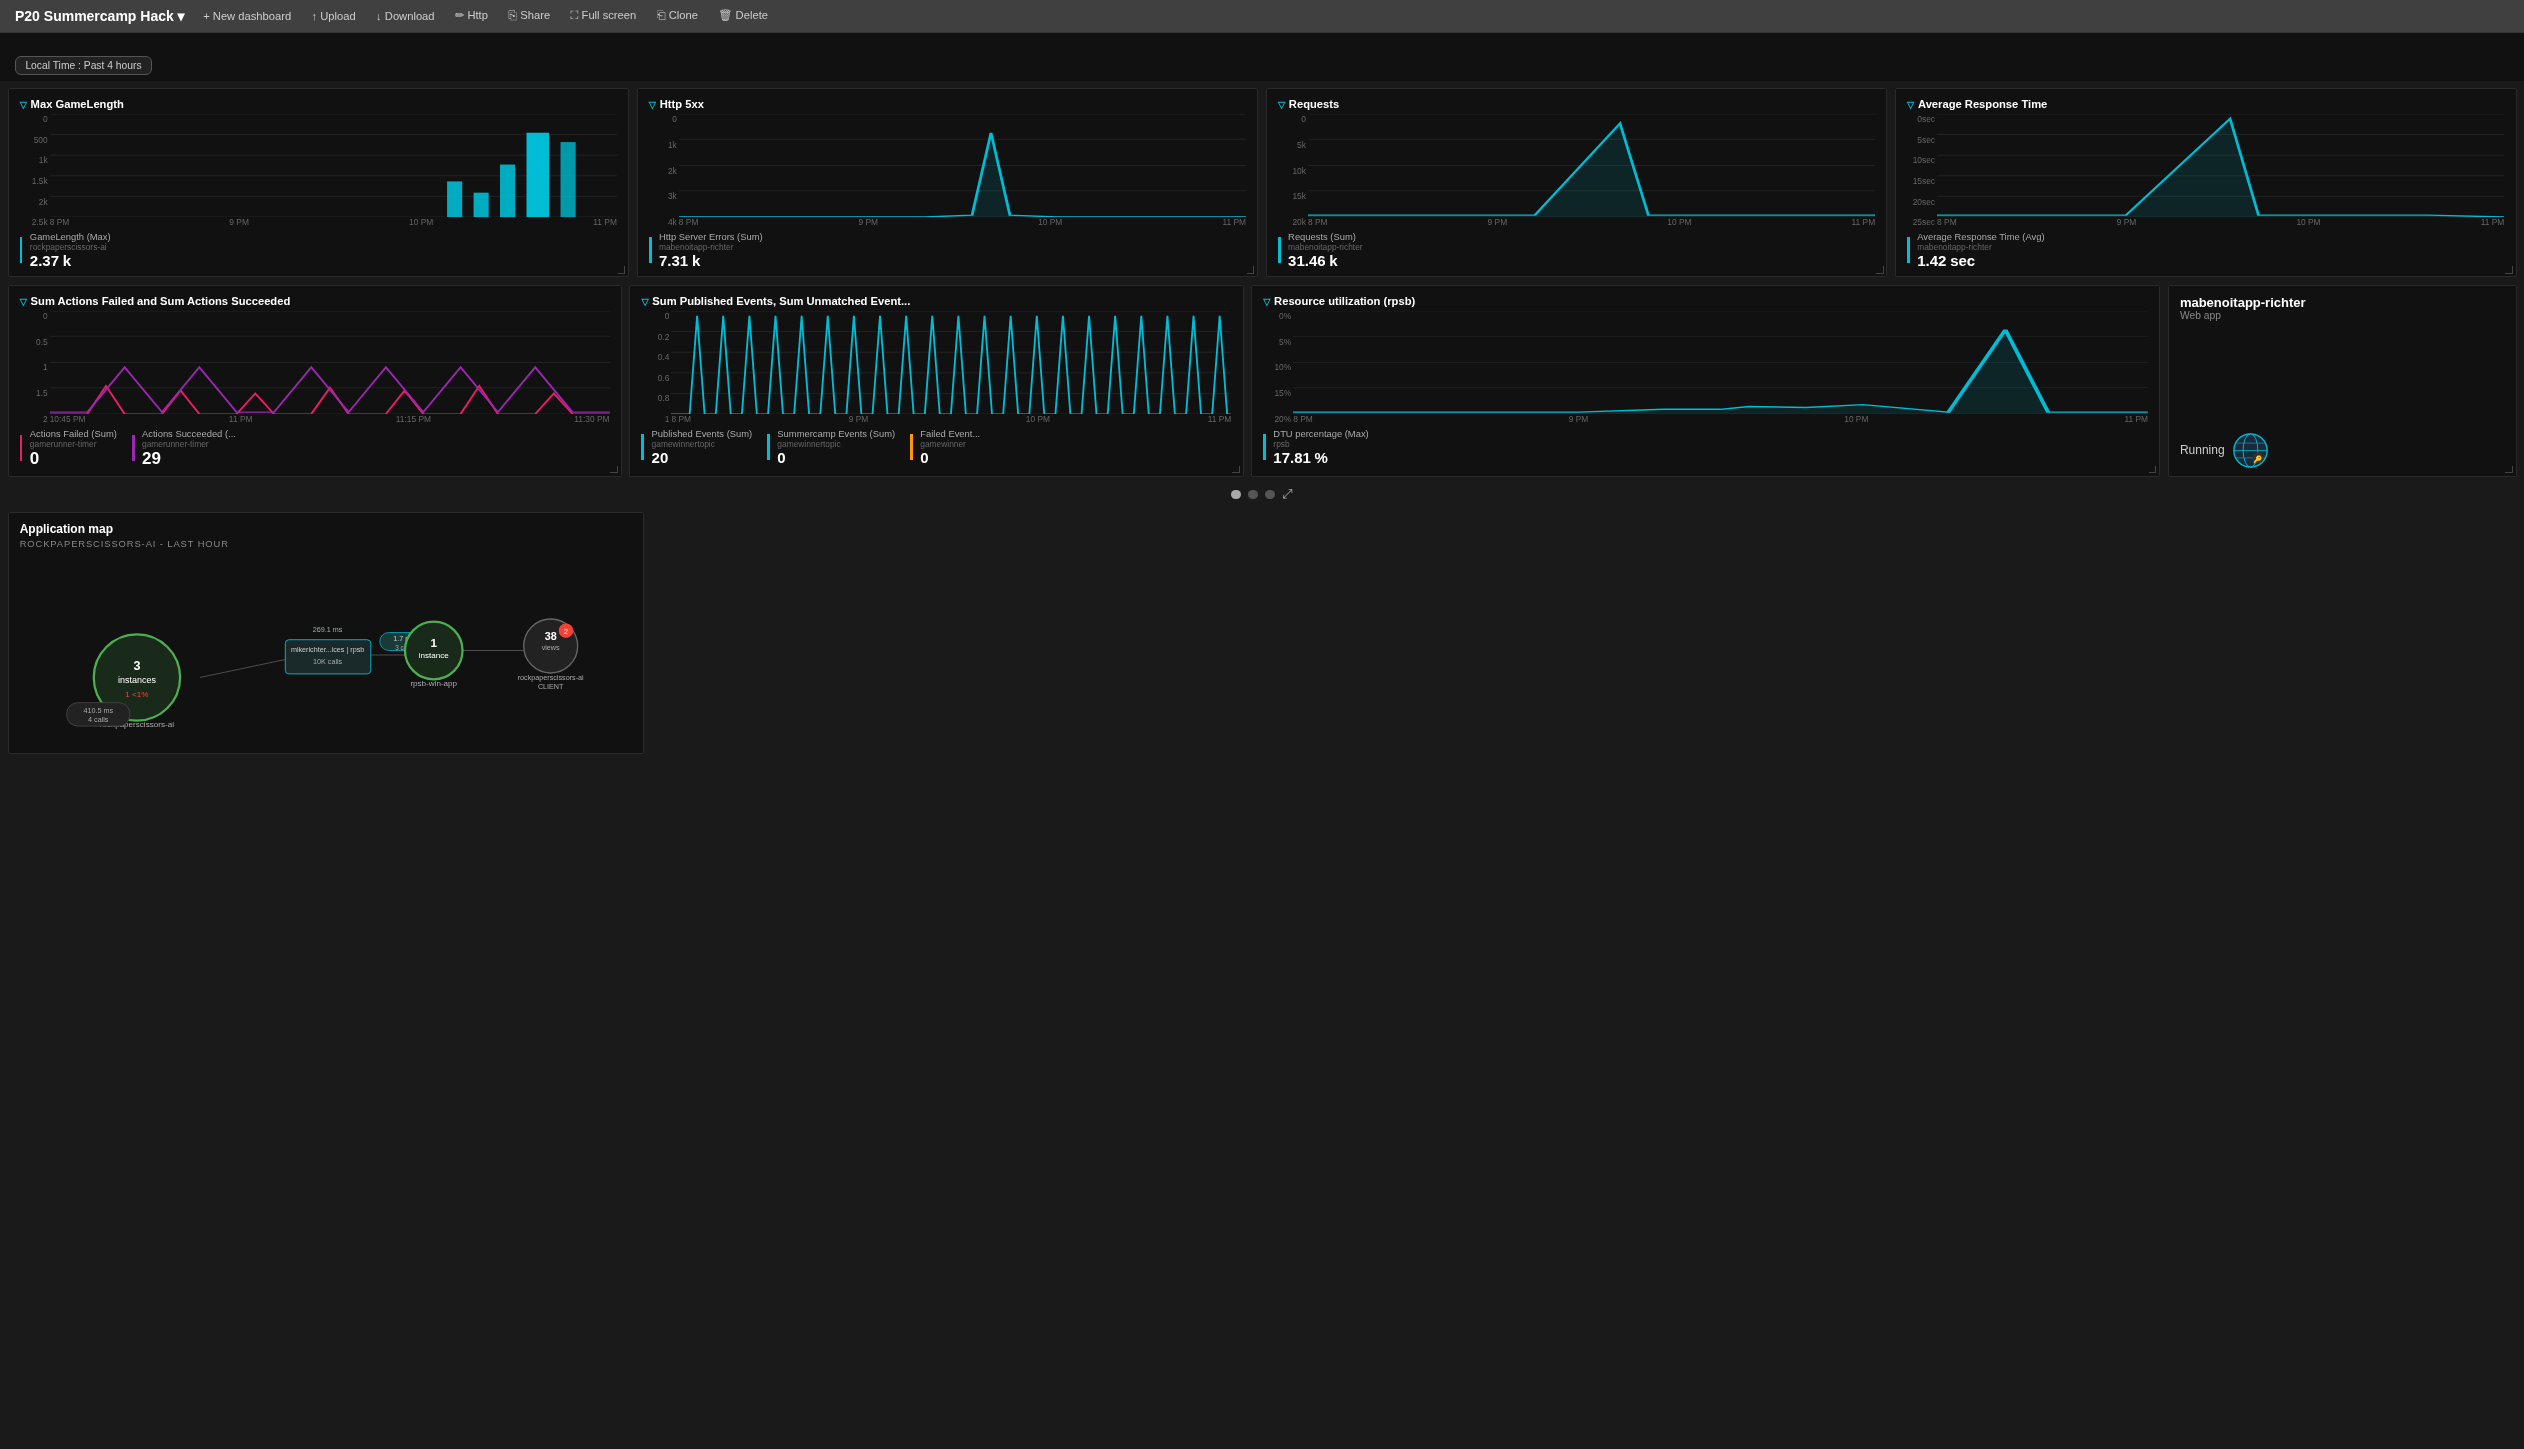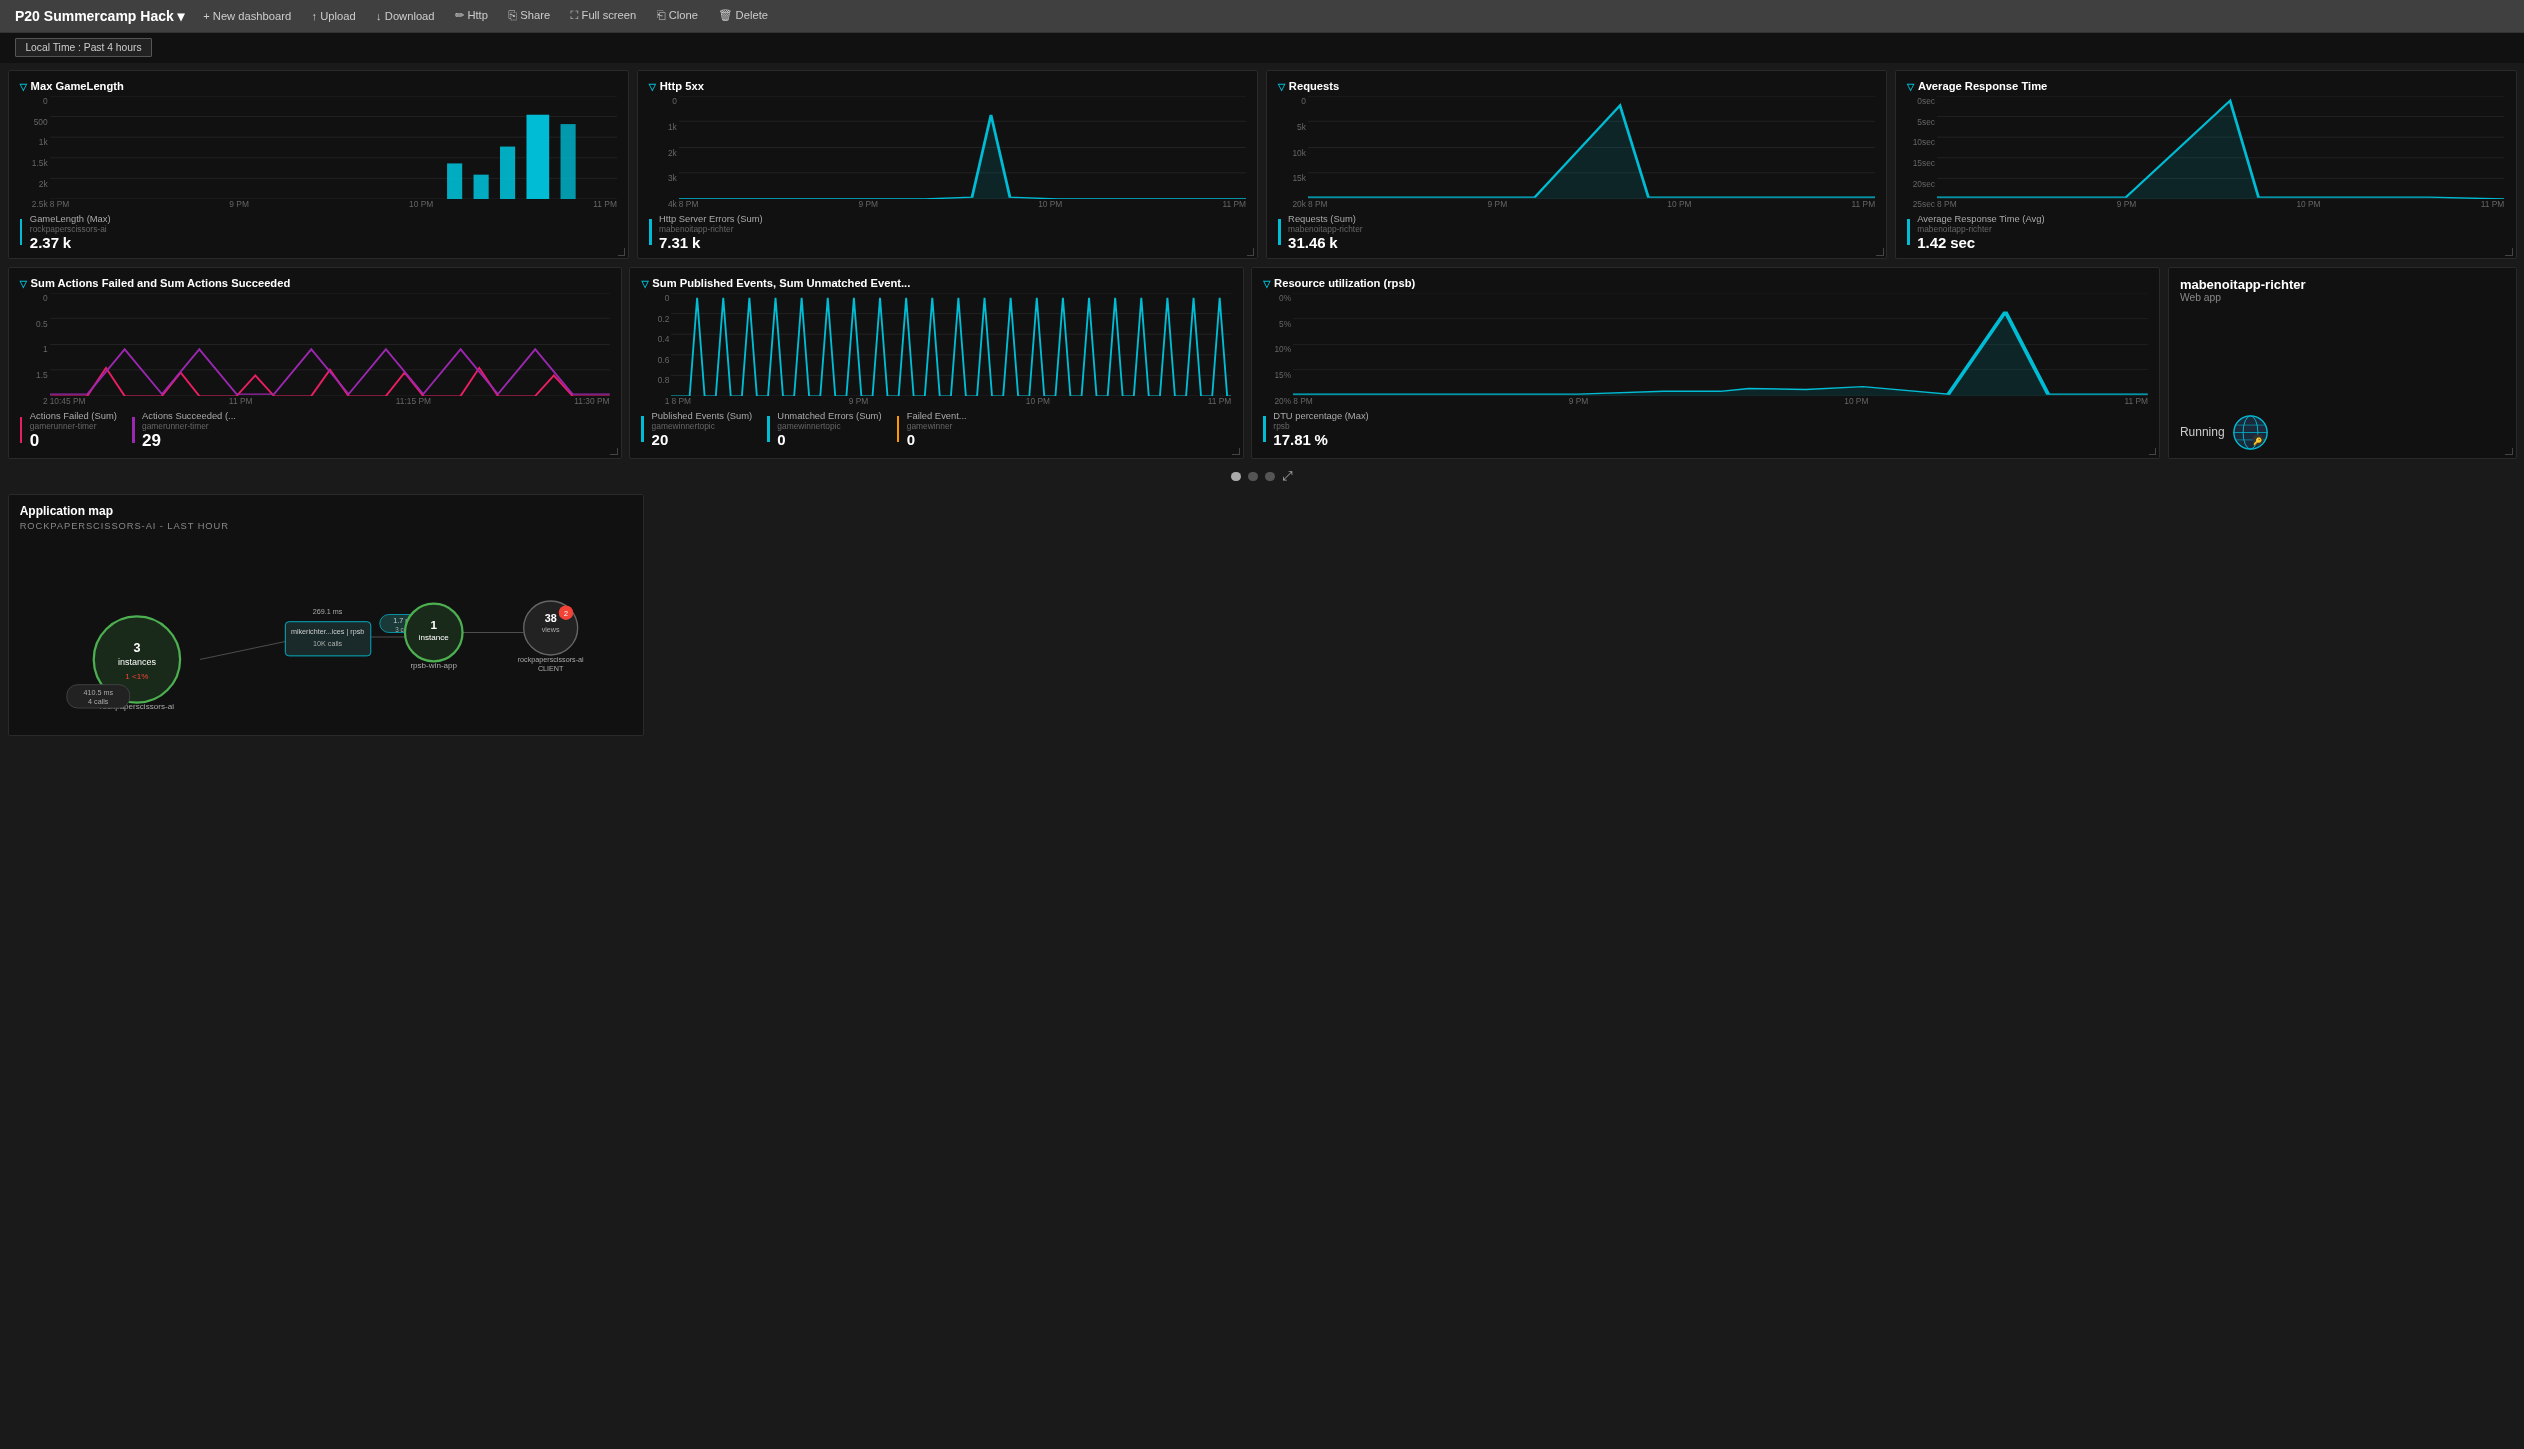--- a/index.html
+++ b/index.html
@@ -48,24 +48,25 @@
     
     .timebar {
       background: #111;
       padding: 5.6px 15px;
       display: flex;
       align-items: center;
     }
     .time-badge {
       background: #222;
       border: 0.9px solid #555;
-      border-radius: 1px;
+      border-radius: 6px;
       padding: 2.8px 9.4px;
       font-size: 10.3px;
       color: #ccc;
+      margin-top: 18px;
     }
 
     
     .dashboard {
       padding: 7.5px;
       display: flex;
       flex-direction: column;
       gap: 7.5px;
     }
     .row {
@@ -560,21 +561,21 @@
               <div class="legend-value">
                   <span>20</span>
                 </div>
             </div>
           </div>
         </div>
         <div class="legend-item">
           <div class="legend-label">
             <span style="width:2.8px;background:#00bcd4;display:inline-block;height:26px;margin-right:3.7px;"></span>
             <div>
-              <div>Unmatched Errors (Sum)</div>
+              <div>Summercamp Events (Sum)</div>
               <div class="legend-source">gamewinnertopic</div>
               <div class="legend-value">
                   <span>0</span>
                 </div>
             </div>
           </div>
         </div>
         <div class="legend-item">
           <div class="legend-label">
             <span style="width:2.8px;background:#ff9800;display:inline-block;height:26px;margin-right:3.7px;"></span>

